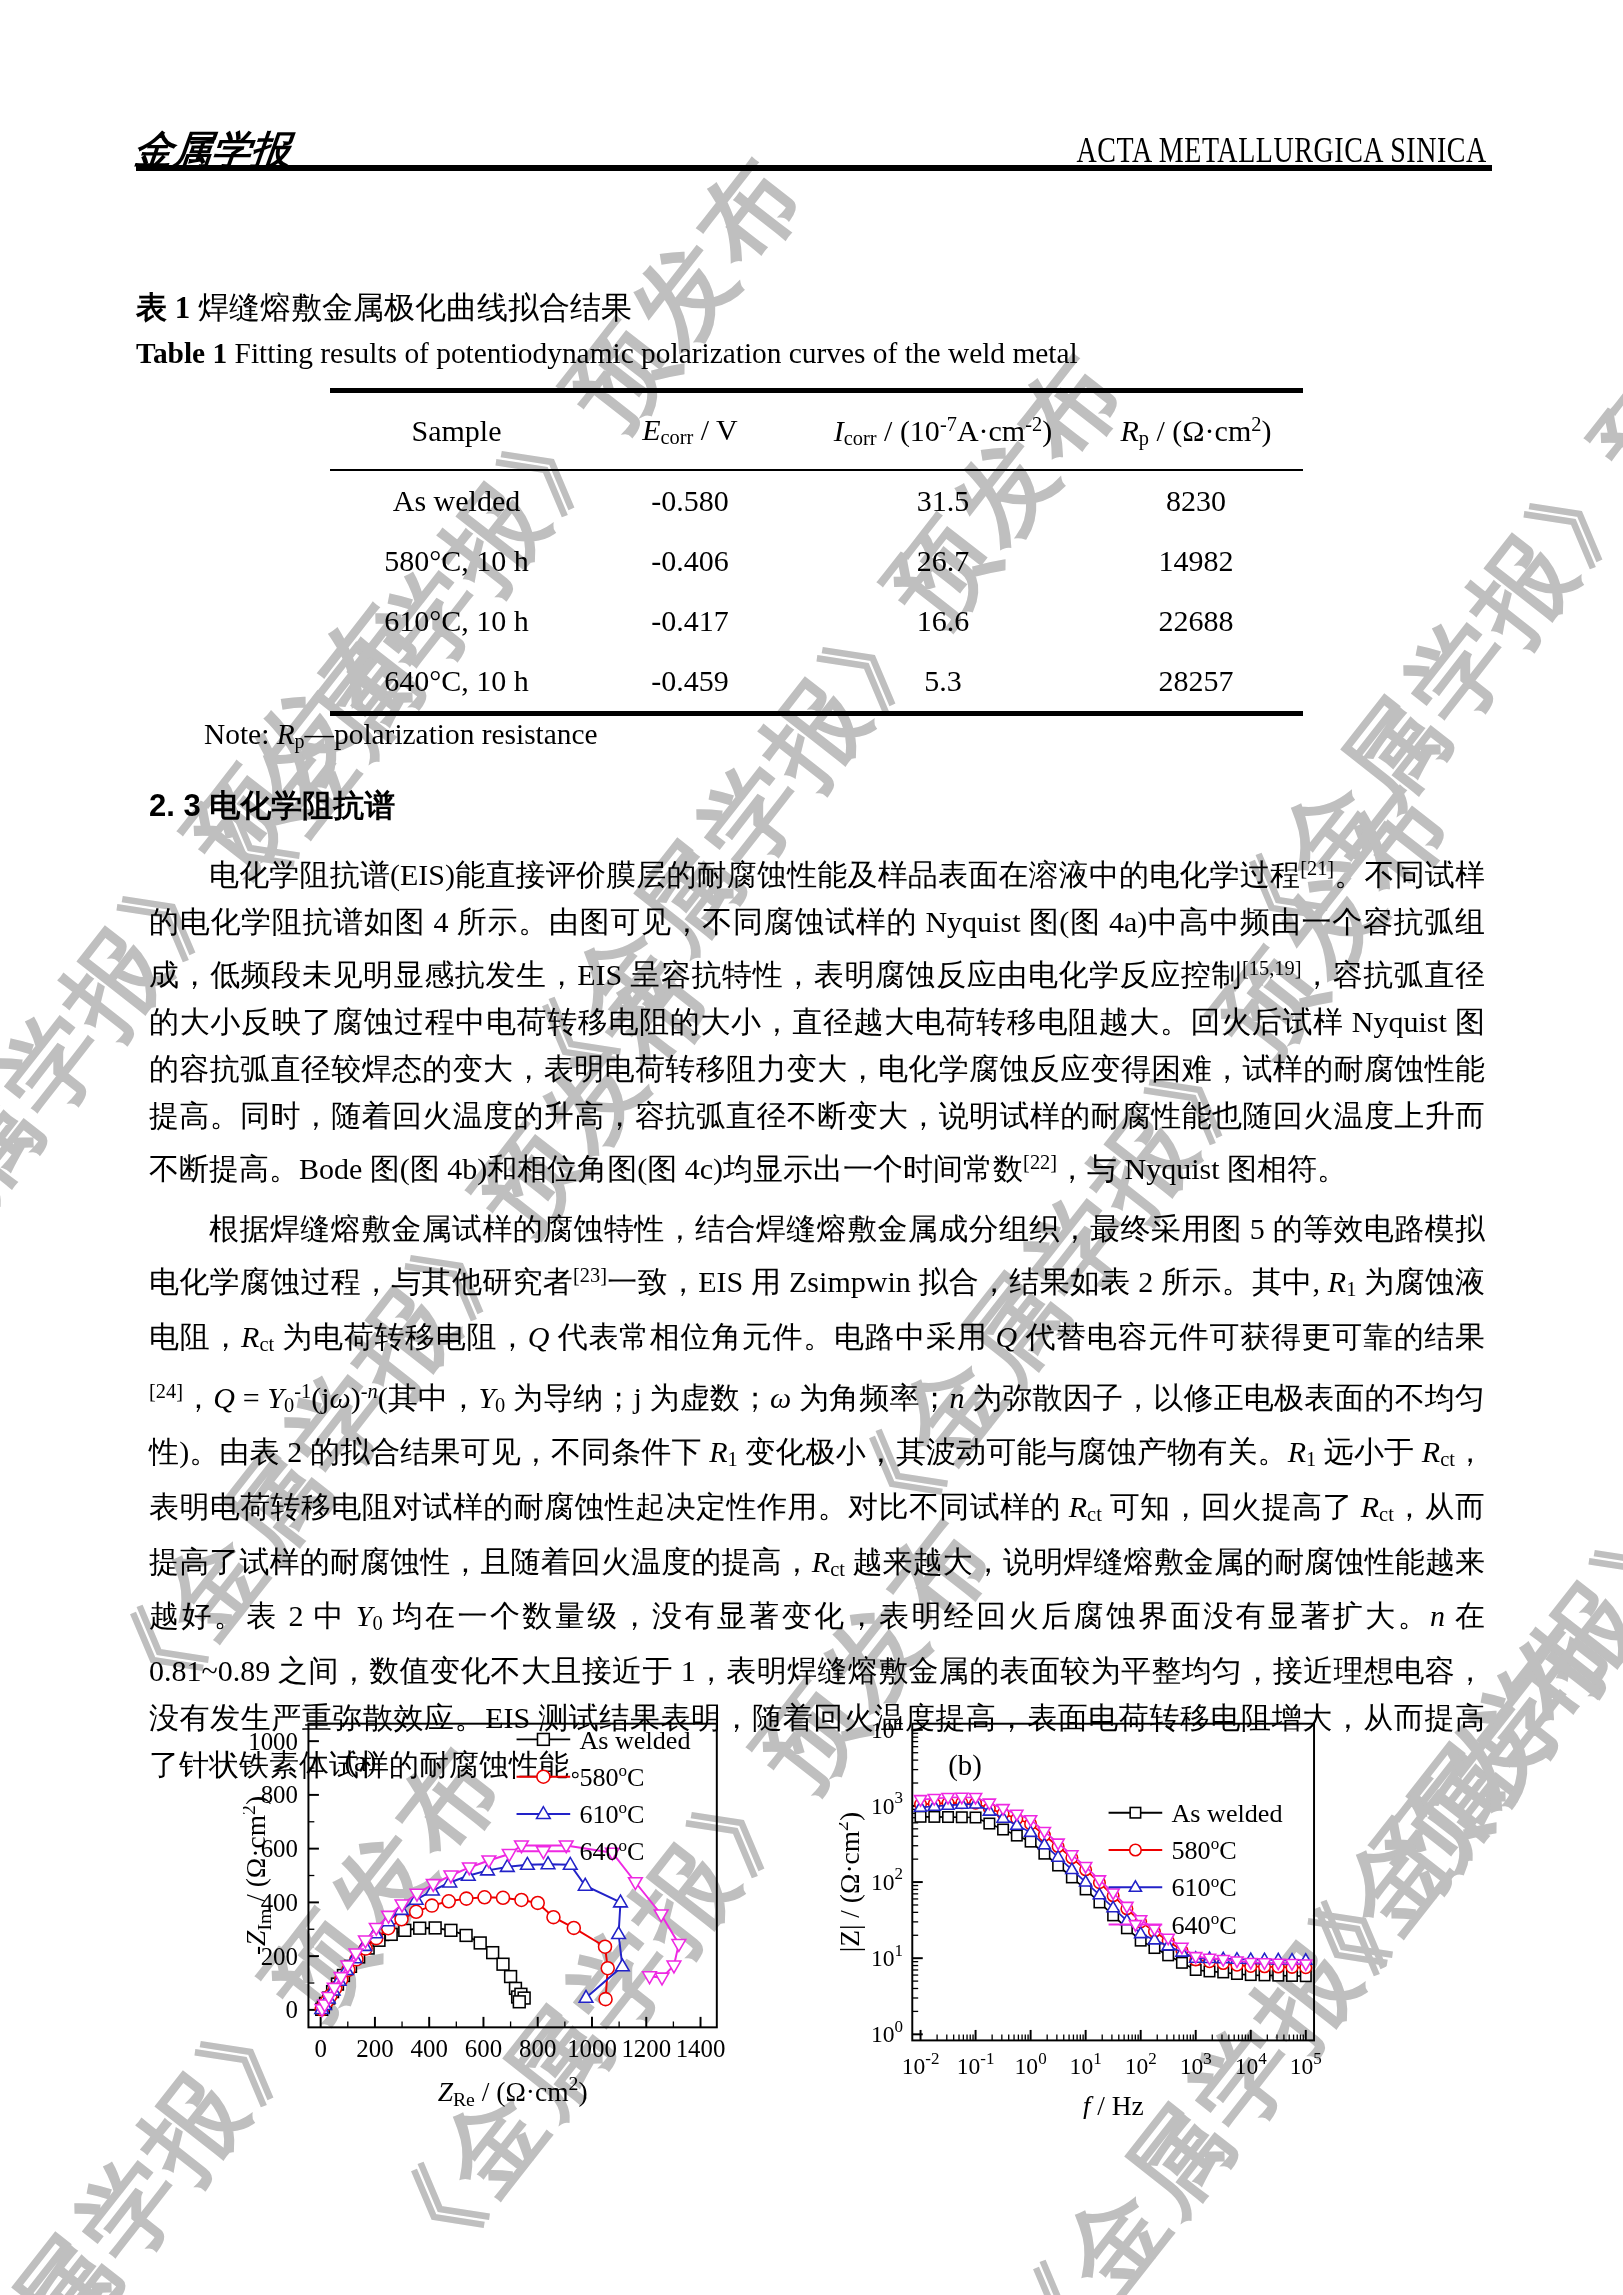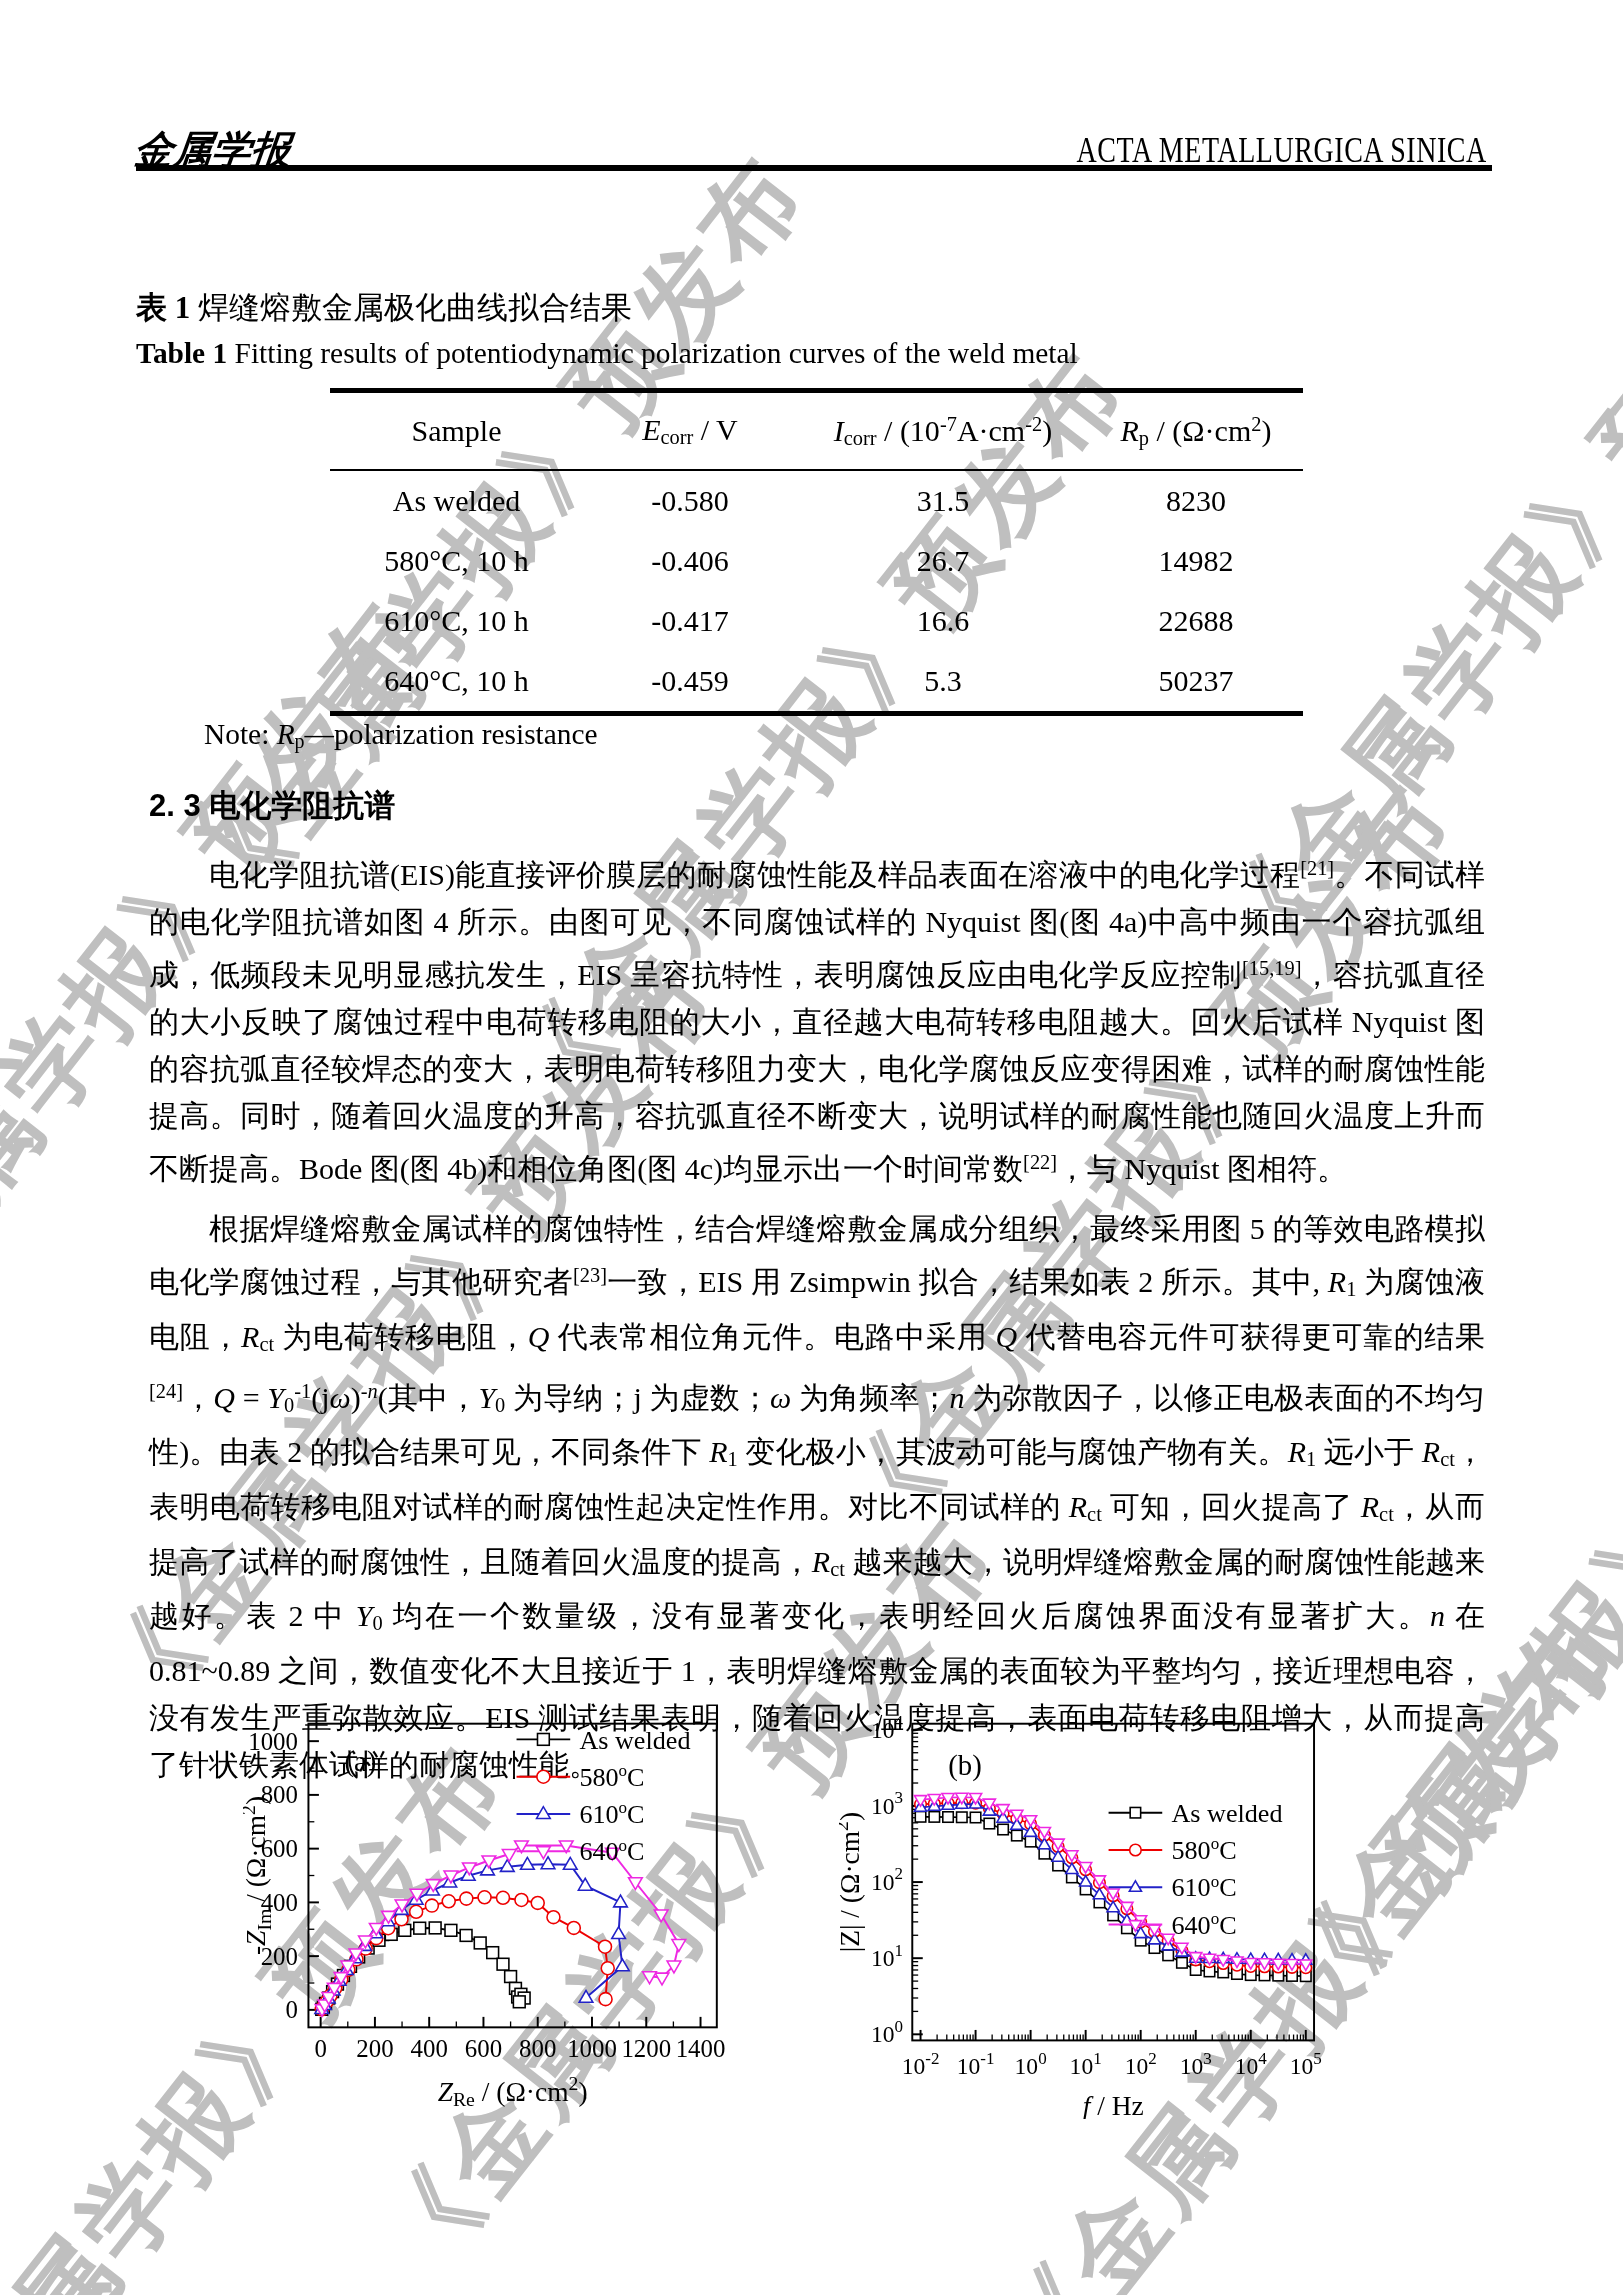--- a/index.html
+++ b/index.html
@@ -82,21 +82,21 @@
     <div class="tr">
       <div class="tc c0">610°C, 10 h</div>
       <div class="tc c1">-0.417</div>
       <div class="tc c2">16.6</div>
       <div class="tc c3">22688</div>
     </div>
     <div class="tr">
       <div class="tc c0">640°C, 10 h</div>
       <div class="tc c1">-0.459</div>
       <div class="tc c2">5.3</div>
-      <div class="tc c3">50237</div>
+      <div class="tc c3">28257</div>
     </div>
   </div>
 
   <div class="note"><span>Note: </span><span class="ital">R</span><span class="sub">p</span><span>—polarization resistance</span></div>
 
   <div class="sec-head">
     <span>2. 3</span>
     <span>电化学阻抗谱</span>
   </div>
 

